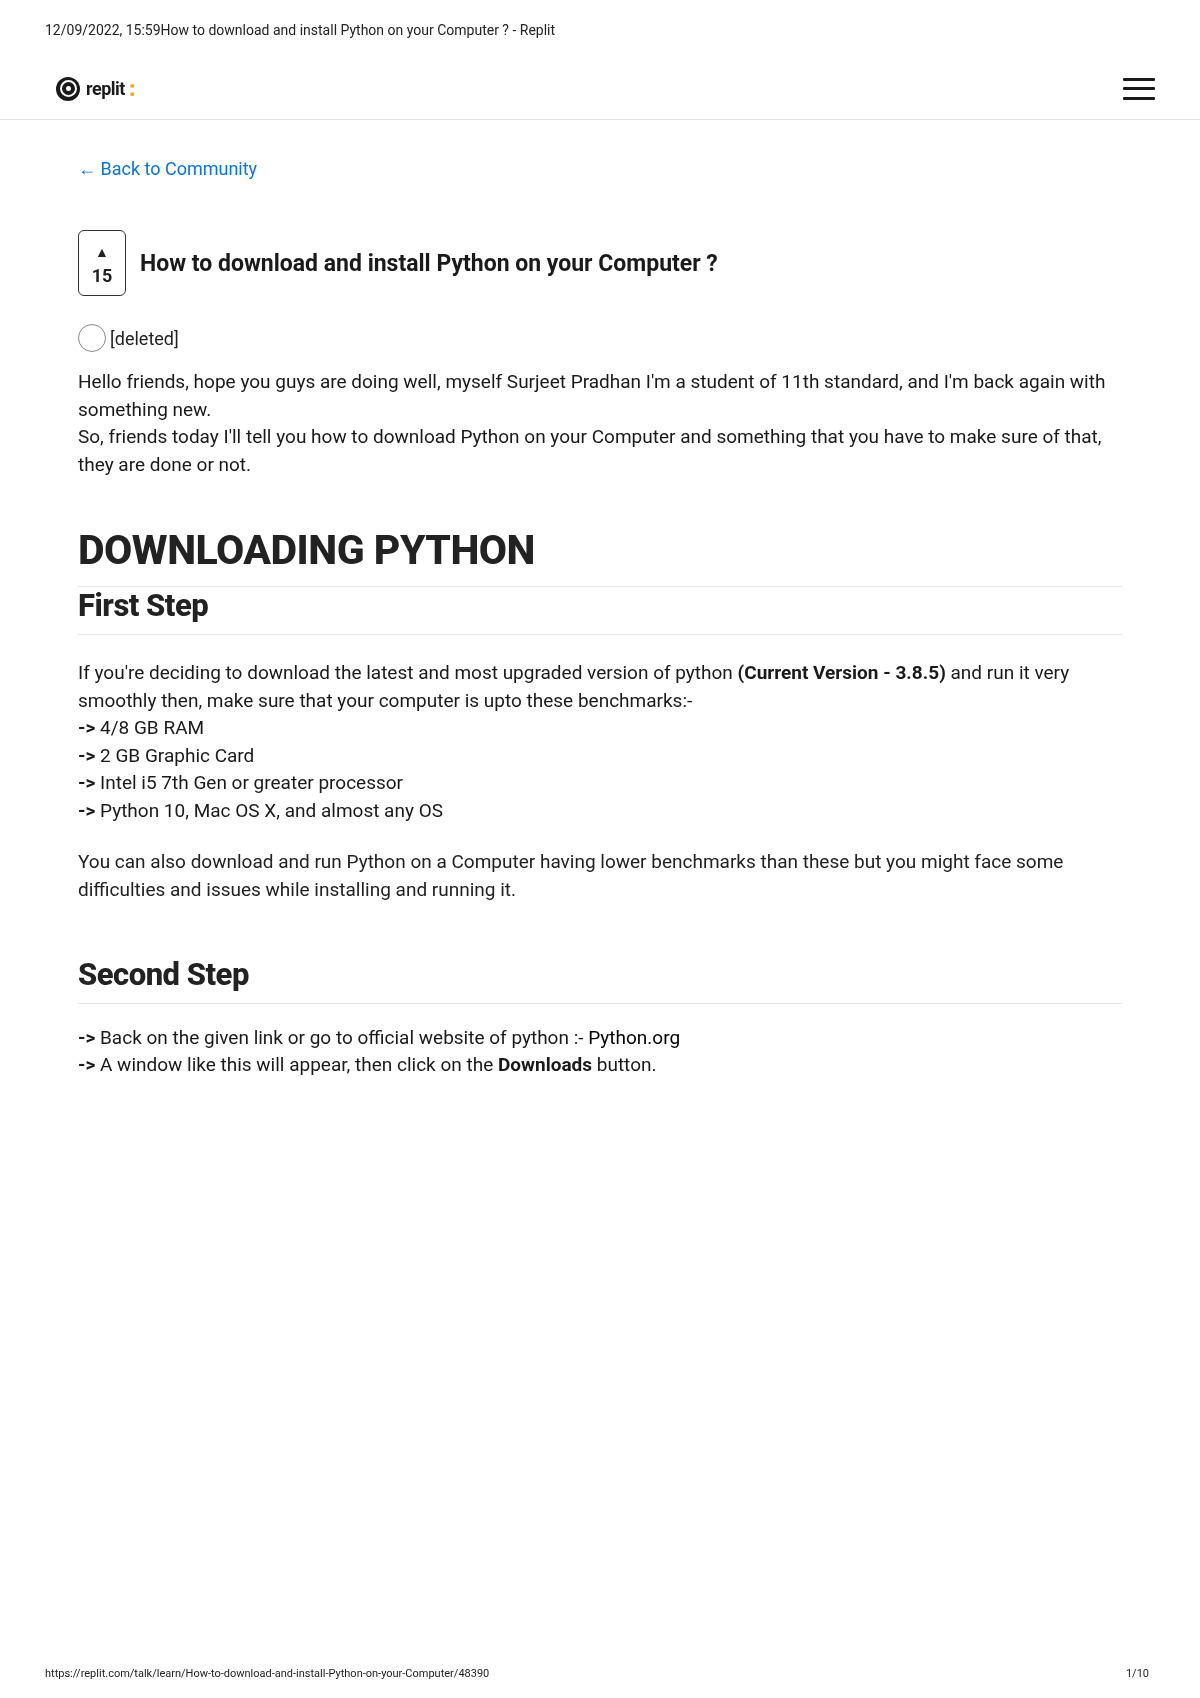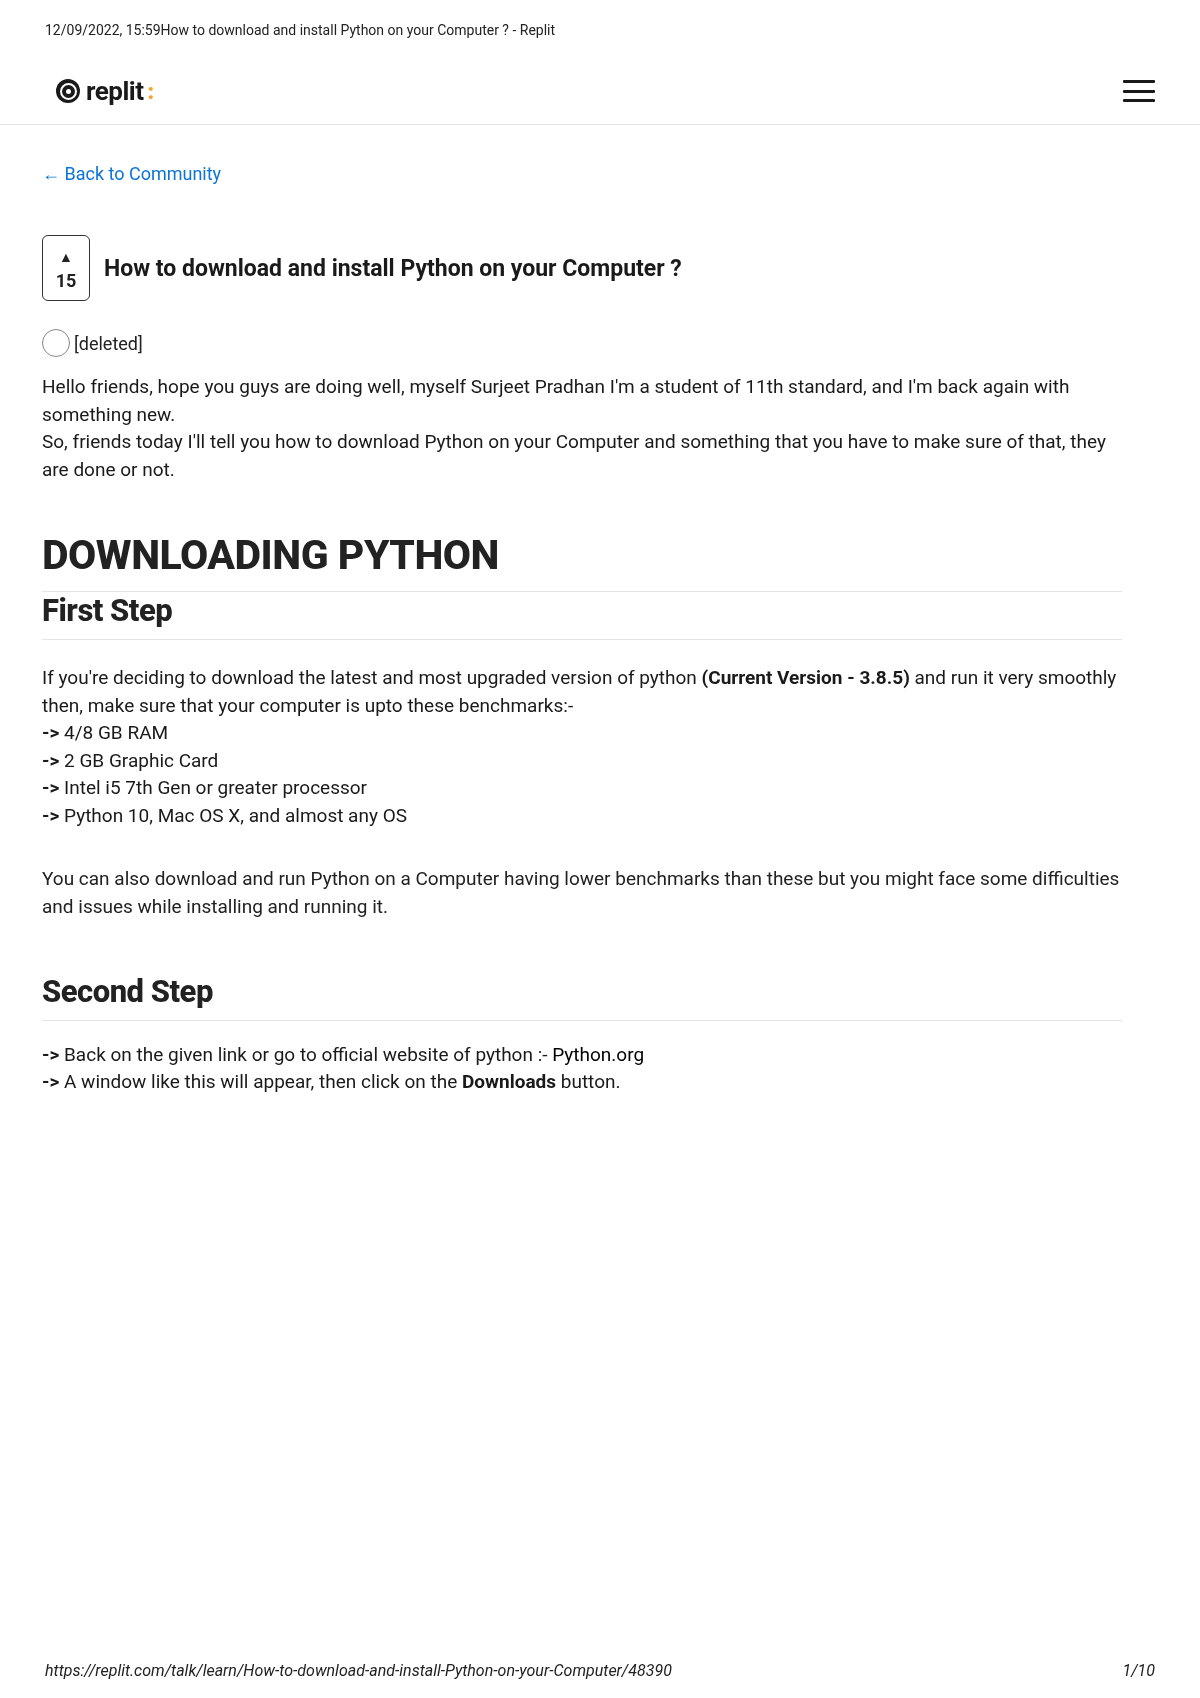--- a/index.html
+++ b/index.html
@@ -63,21 +63,21 @@
     .logo-circle::after {
       content: "";
       width: 5px;
       height: 5px;
       background: #fff;
       border-radius: 50%;
       position: absolute;
     }
 
     .logo-text {
-      font-size: 26px;
+      font-size: 18px;
       font-weight: 700;
       color: #1a1a1a;
       letter-spacing: -0.5px;
     }
 
     .logo-prompt {
       font-size: 22px;
       font-weight: 900;
       color: #f5a623;
       margin-left: -2px;
@@ -93,21 +93,21 @@
     }
 
     .hamburger span {
       display: block;
       height: 3px;
       background: #1a1a1a;
       border-radius: 1px;
     }
 
     .content {
-      padding: 38px 78px 0 42px;
+      padding: 38px 78px 0 78px;
     }
 
     .back-link {
       color: #0b74d8;
       font-size: 18px;
       text-decoration: none;
       display: inline-block;
     }
 
     .post-header {
@@ -212,41 +212,40 @@
 
     .arrow-prefix {
       font-weight: 700;
     }
 
     .bold {
       font-weight: 700;
     }
 
     .note-text {
-      margin-top: 36px;
+      margin-top: 24px;
       font-size: 19px;
       line-height: 1.45;
     }
 
     .inline-link {
       color: #000000;
       text-decoration: none;
       margin-top: 24px;
     }
 
     .print-footer {
       position: absolute;
       bottom: 18px;
       left: 45px;
-      right: 45px;
+      right: 51px;
       display: flex;
       justify-content: space-between;
-      font-size: 16px;
-      color: #222;
-      font-style: italic;
+      font-size: 11px;
+      color: #222;
     }
   </style>
 </head>
 <body>
 
 <div class="print-header">
   <span>12/09/2022, 15:59</span>
   <span>How to download and install Python on your Computer ? - Replit</span>
 </div>
 

